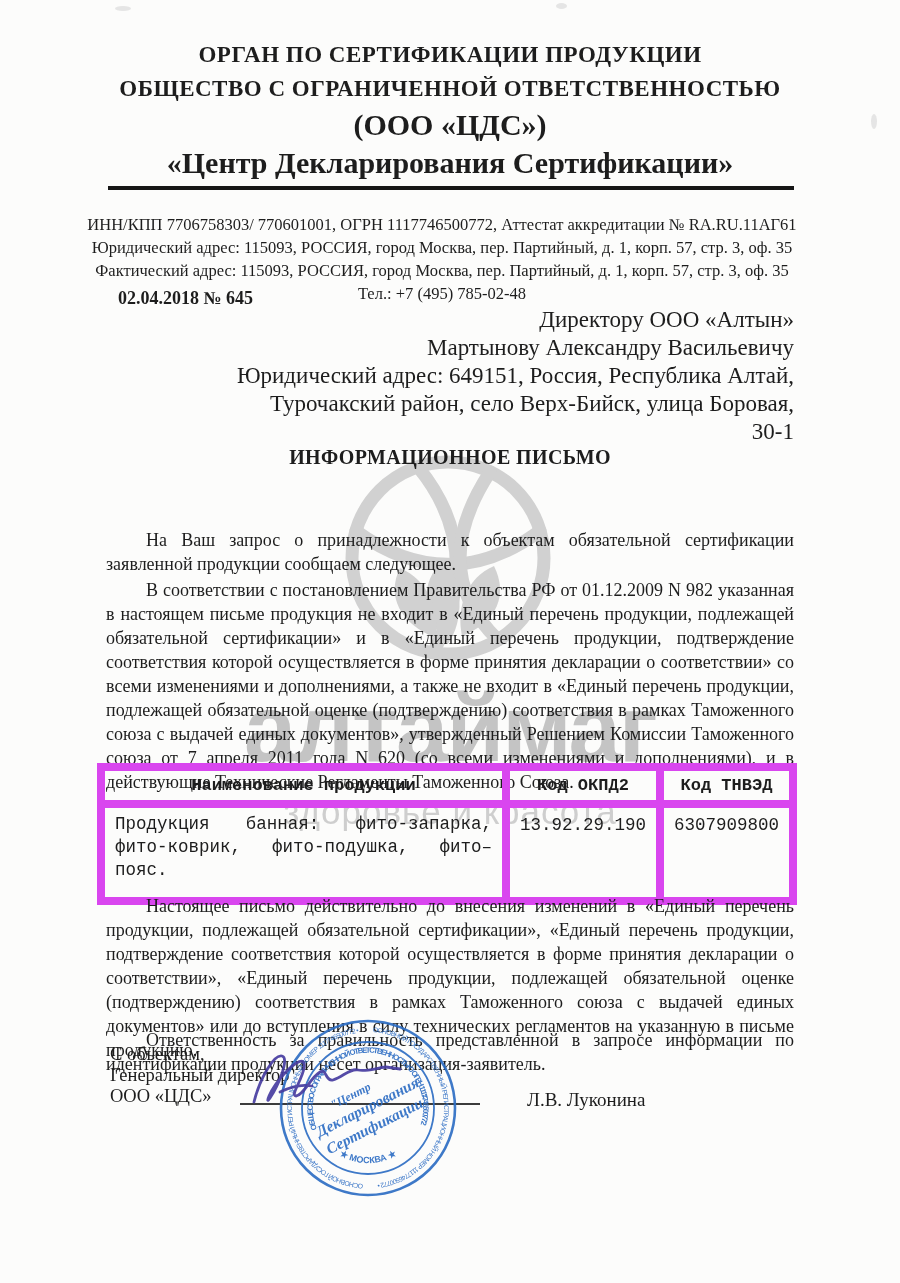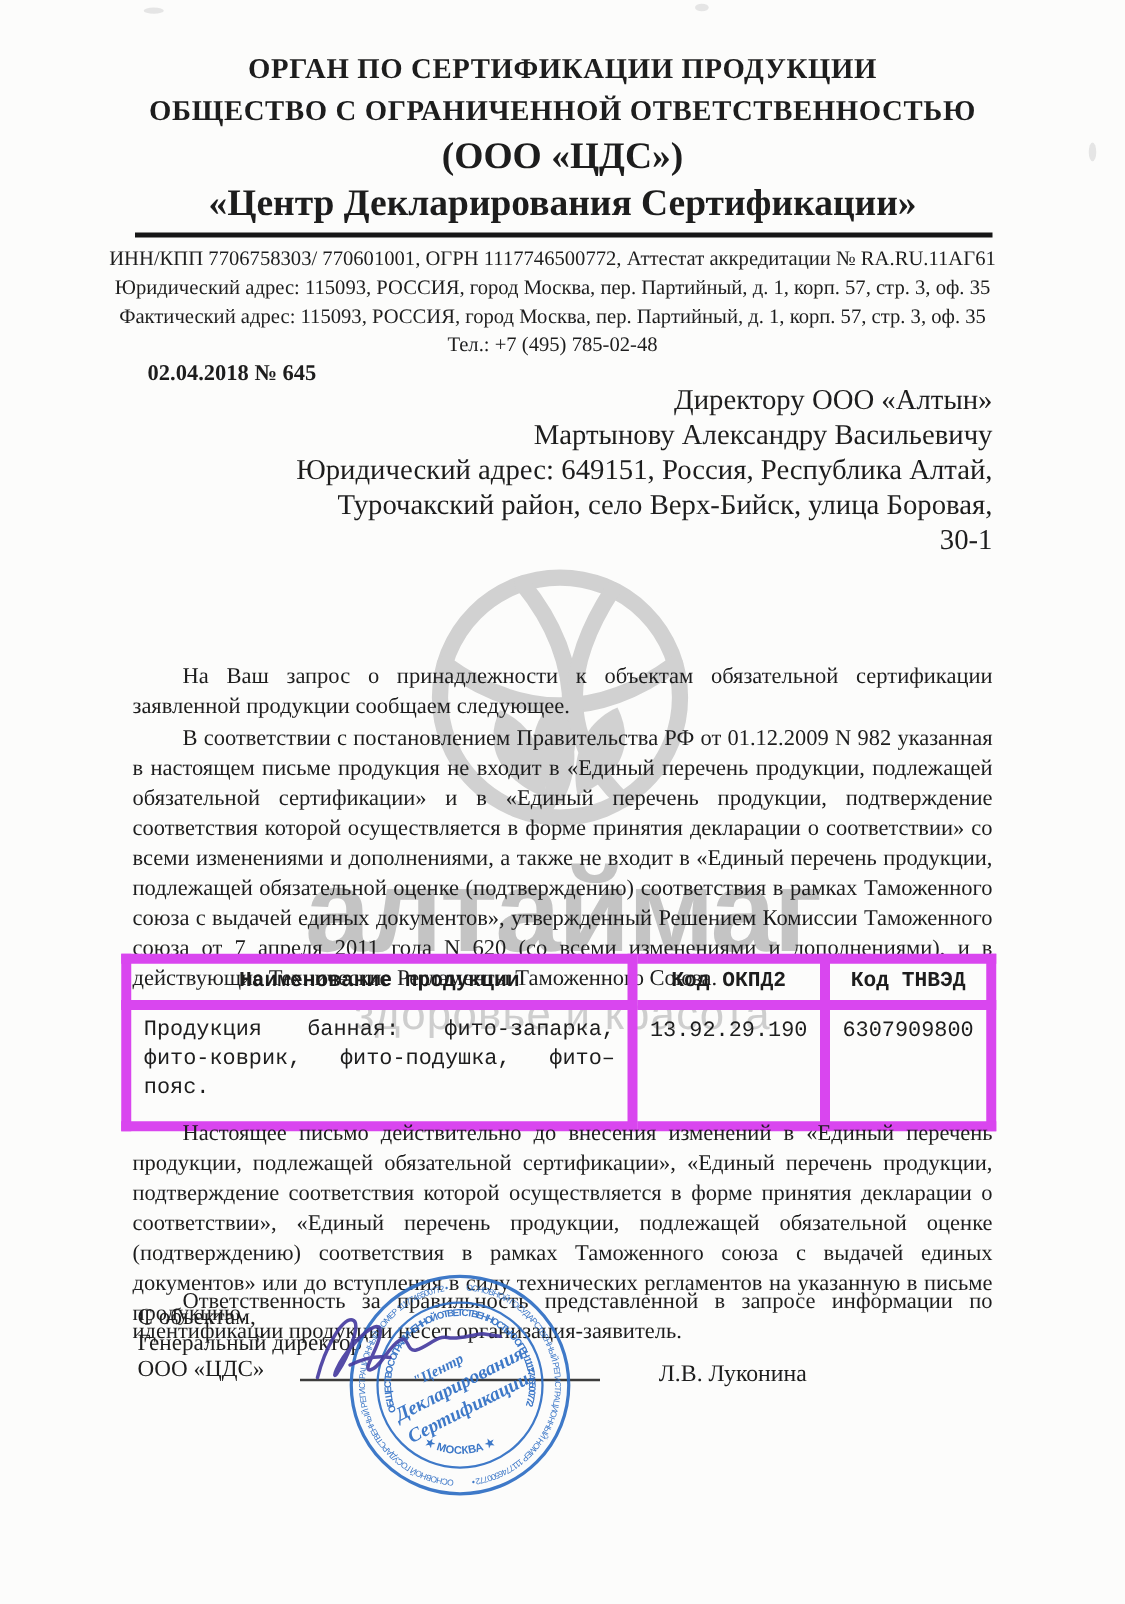--- a/index.html
+++ b/index.html
@@ -7,21 +7,21 @@
     position:relative;width:900px;height:1283px;margin:0 auto;
     background:#fcfcfb;overflow:hidden;
     font-family:"Liberation Serif", serif;color:#1d1d1d;
   }
   .abs{position:absolute;}
   
   .letterhead{left:0;top:38px;width:900px;text-align:center;font-weight:bold;}
   .lh-small{font-size:23px;line-height:34px;letter-spacing:.5px;}
   .lh-big{font-size:30px;line-height:38px;}
   .header-rule{left:108px;top:186px;width:686px;height:4px;background:#161616;}
-  .contact{left:0;top:195px;width:884px;text-align:center;font-size:16.5px;line-height:23px;}
+  .contact{left:0;top:213px;width:884px;text-align:center;font-size:16.5px;line-height:23px;}
   .ref{left:118px;top:288px;font-size:18px;font-weight:bold;}
   .recipient{right:106px;top:306px;width:560px;text-align:right;font-size:23px;line-height:28px;}
   
   .title{left:0;top:446px;width:900px;text-align:center;font-size:20px;font-weight:bold;letter-spacing:.4px;}
   .para{left:106px;width:688px;text-align:justify;text-indent:40px;font-size:18px;line-height:24px;margin-top:42px;}
   .p1{top:486px;}
   .p2{top:536px;}
   .p3{top:852px;}
   .p4{top:986px;}
   
@@ -87,20 +87,21 @@
 
   <div class="abs ref">02.04.2018 № 645</div>
 
   <div class="abs recipient">
     <div>Директору ООО «Алтын»</div>
     <div>Мартынову Александру Васильевичу</div>
     <div>Юридический адрес: 649151, Россия, Республика Алтай,</div>
     <div>Турочакский район, село Верх-Бийск, улица Боровая, 30-1</div>
   </div>
 
+  <div class="abs title">ИНФОРМАЦИОННОЕ ПИСЬМО</div>
 
   <div class="abs para p1">На Ваш запрос о принадлежности к объектам обязательной сертификации заявленной продукции сообщаем следующее.</div>
   <div class="abs para p2">В соответствии с постановлением Правительства РФ от 01.12.2009 N 982 указанная в настоящем письме продукция не входит в «Единый перечень продукции, подлежащей обязательной сертификации» и в «Единый перечень продукции, подтверждение соответствия которой осуществляется в форме принятия декларации о соответствии» со всеми изменениями и дополнениями, а также не входит в «Единый перечень продукции, подлежащей обязательной оценке (подтверждению) соответствия в рамках Таможенного союза с выдачей единых документов», утвержденный Решением Комиссии Таможенного союза от 7 апреля 2011 года N 620 (со всеми изменениями и дополнениями), и в действующие Технические Регламенты Таможенного Союза.</div>
 
   <div class="abs tbl-wrap">
     <table>
       <colgroup>
           <col style="width:70%">
           <col style="width:15%">
           <col style="width:15%">

